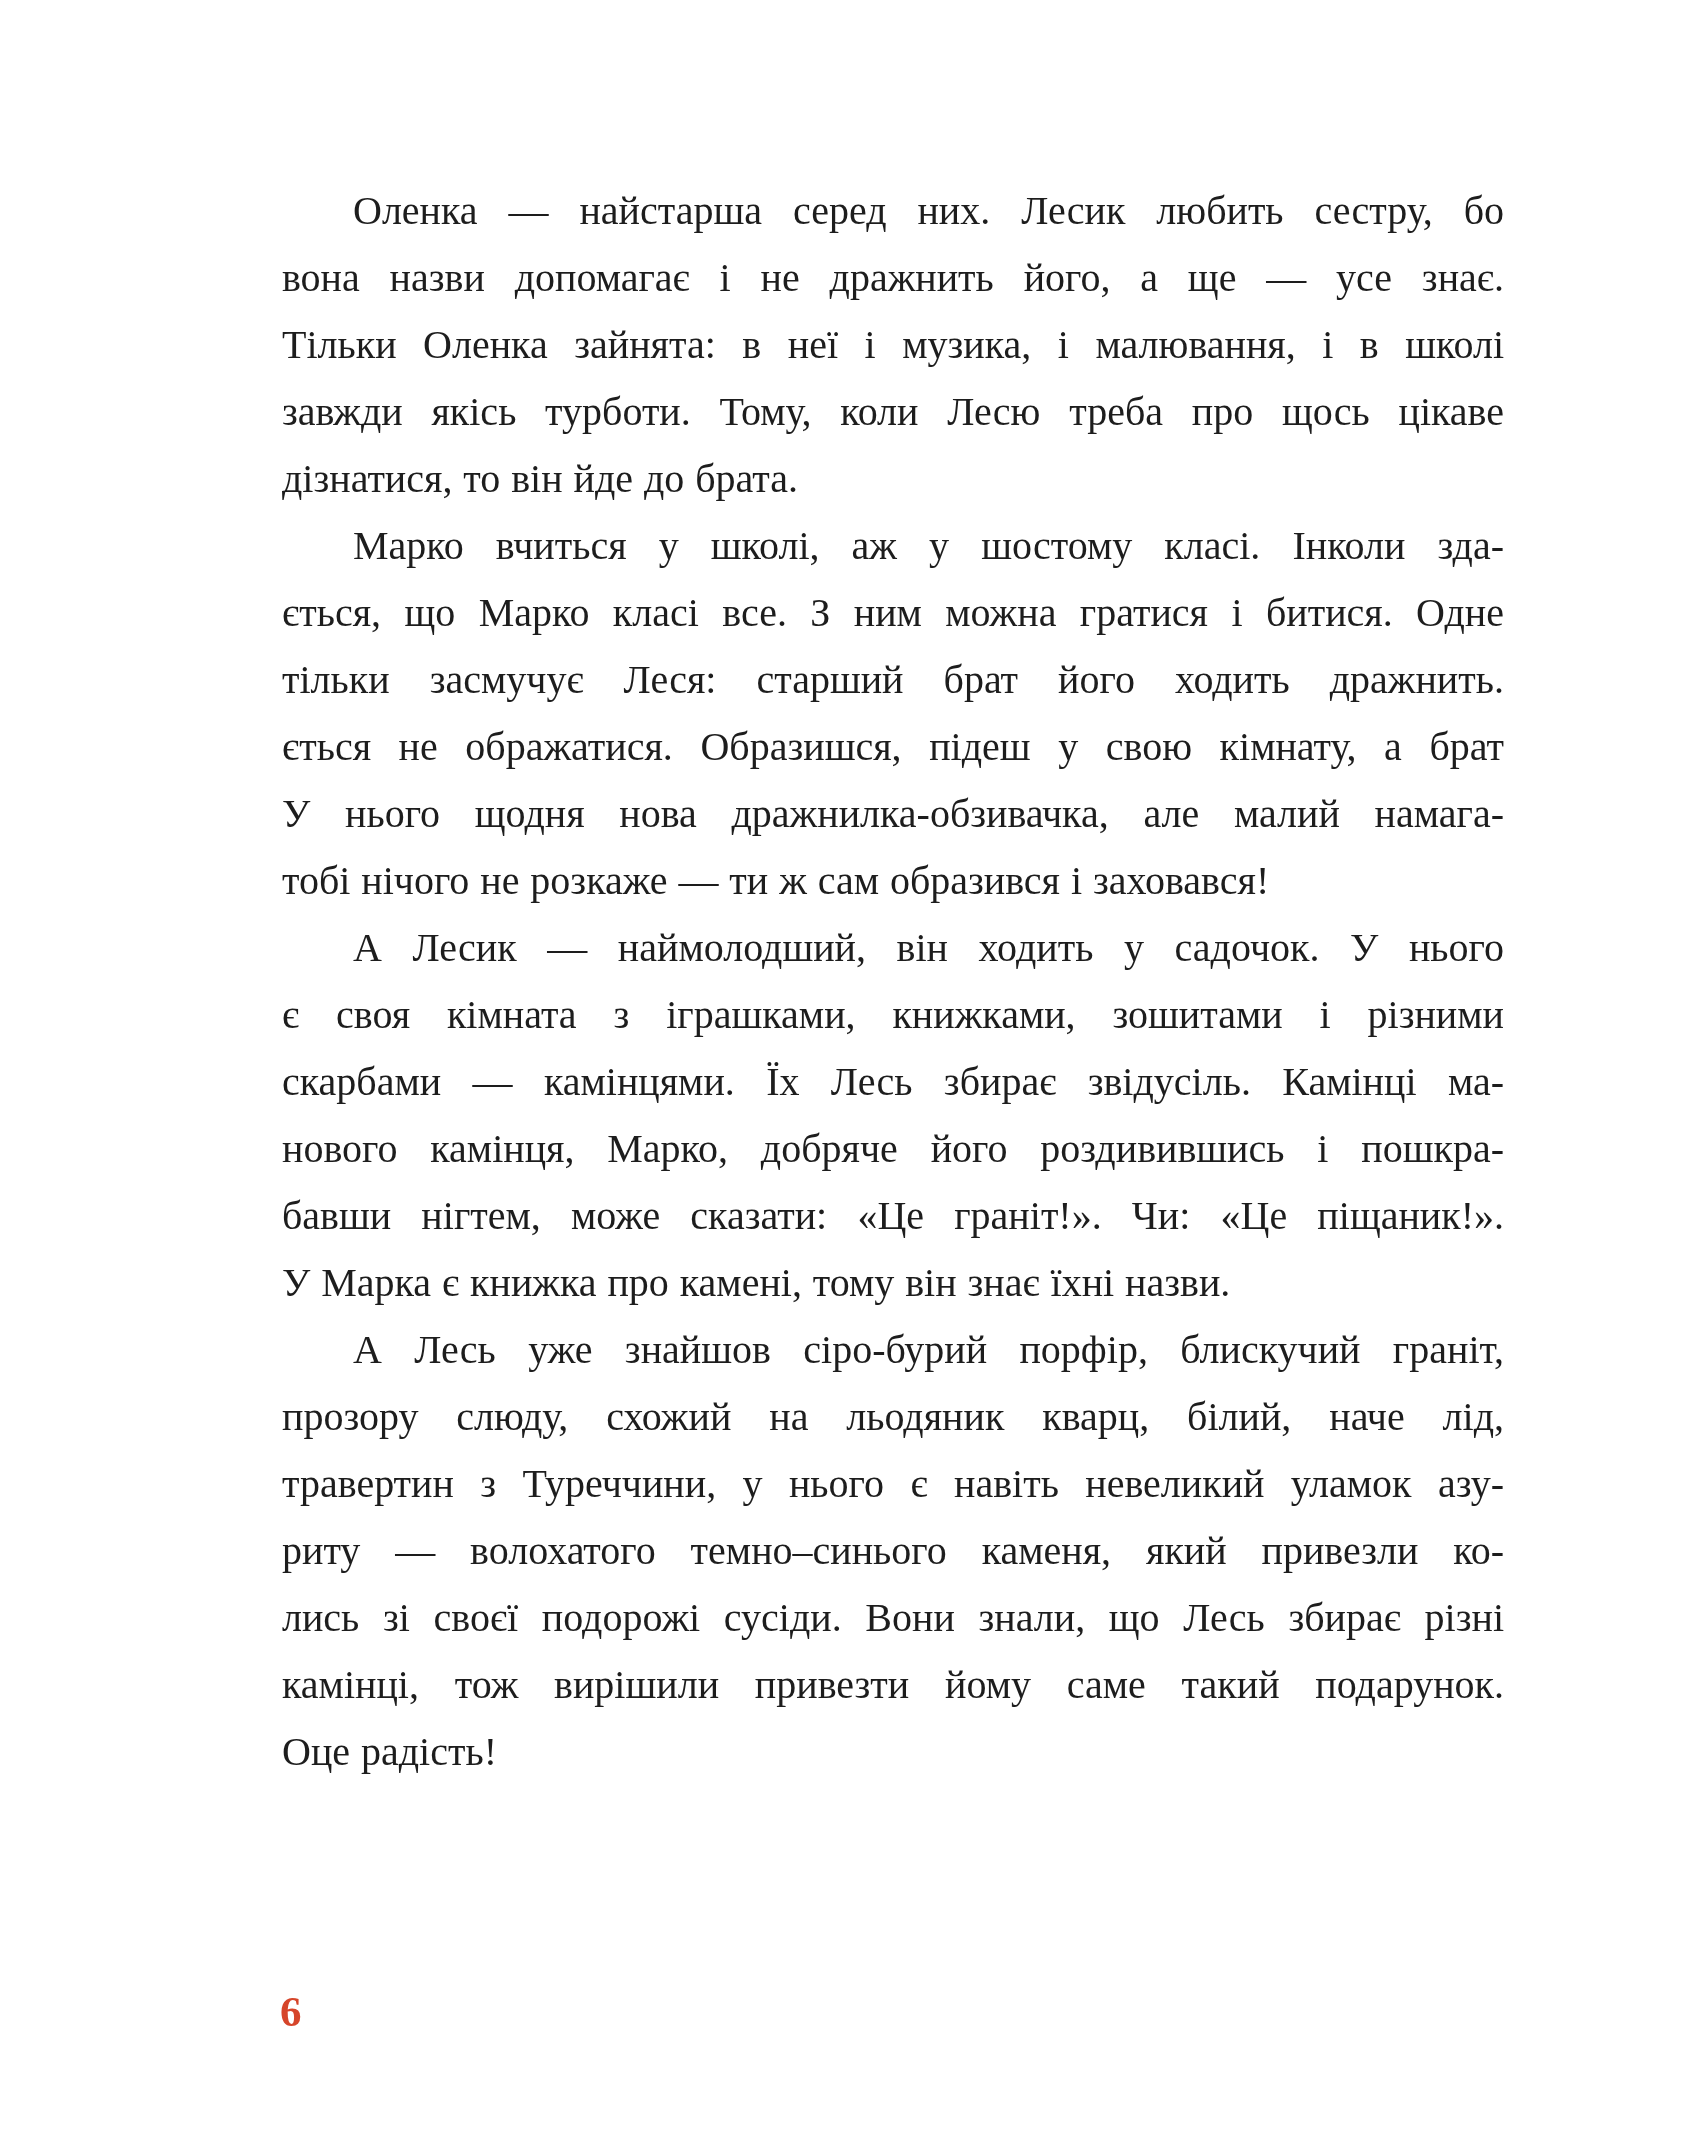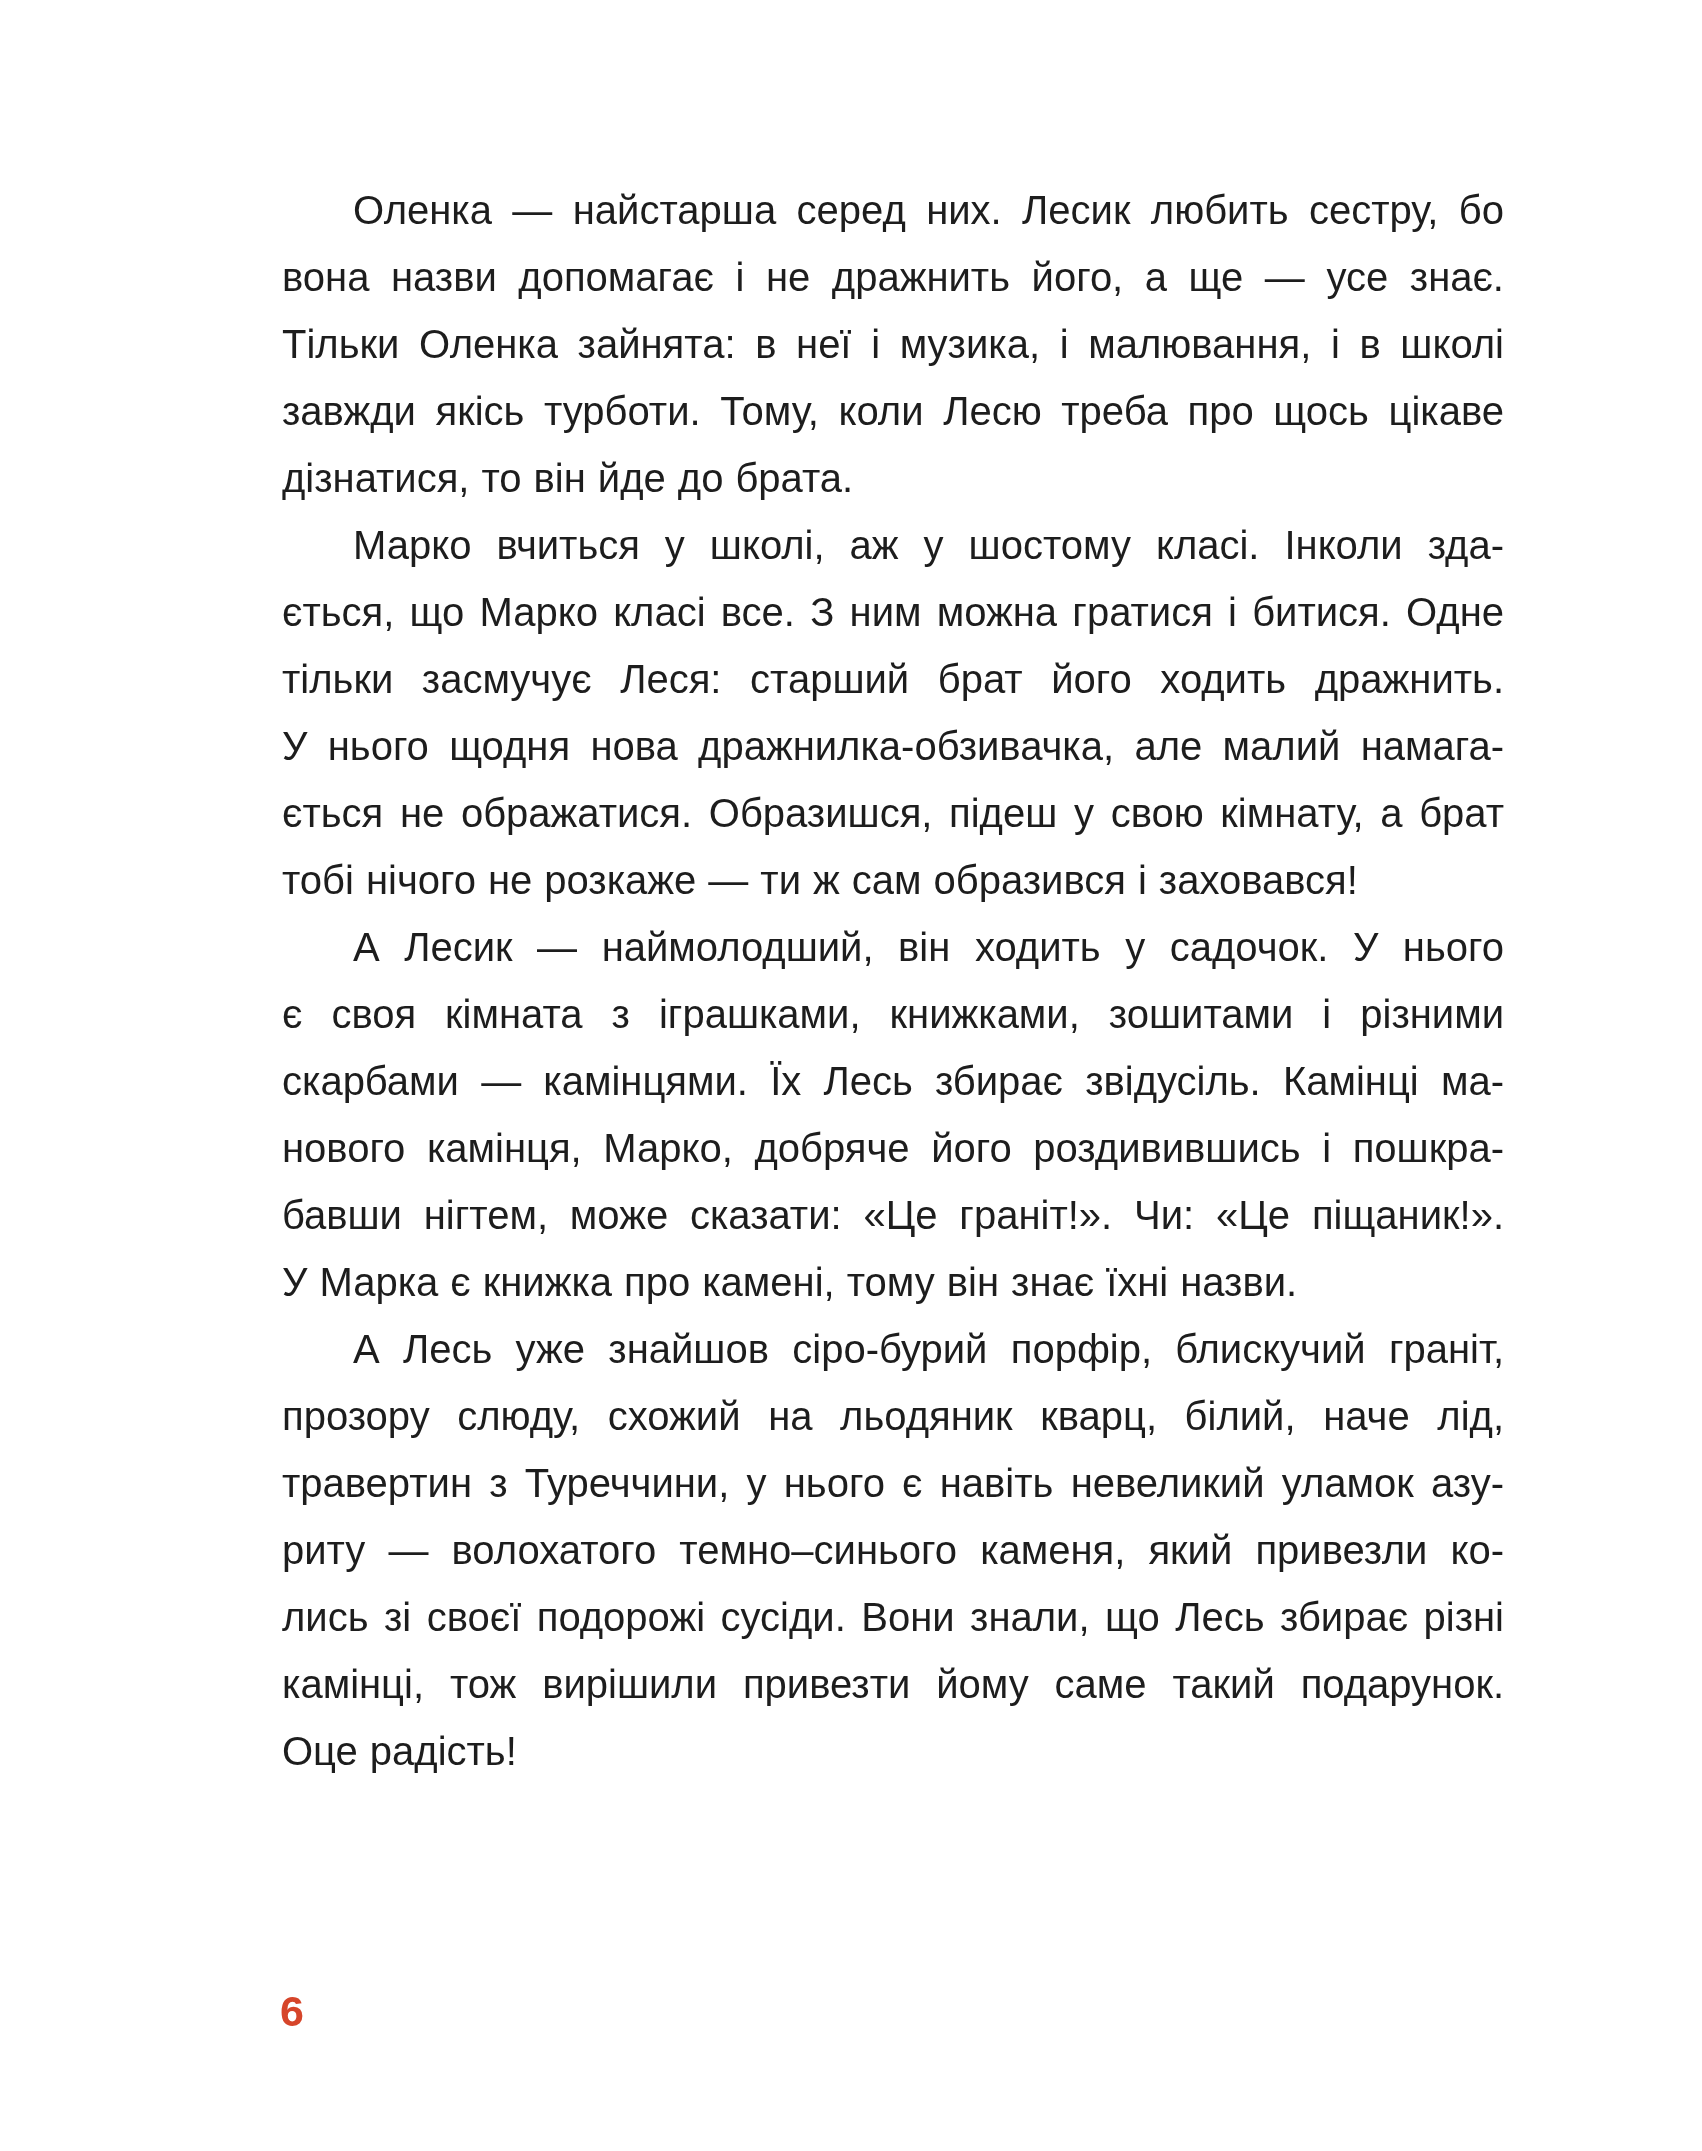--- a/index.html
+++ b/index.html
@@ -11,20 +11,21 @@
     height: 2152px;
     background: #ffffff;
     position: relative;
     font-family: "Liberation Sans", "DejaVu Sans", sans-serif;
     overflow: hidden;
   }
   .page {
     position: absolute;
     inset: 0;
     background: #ffffff;
+    font-family: Liberation Serif, serif;
   }
   .page-text {
     position: absolute;
     left: 282px;
     top: 177px;
     width: 1222px;
     color: #1d1d1d;
     font-size: 40px;
     line-height: 67px;
   }
@@ -64,22 +65,22 @@
         <div class="line first">Оленка — найстарша серед них. Лесик любить сестру, бо</div>
         <div class="line">вона назви допомагає і не дражнить його, а ще — усе знає.</div>
         <div class="line">Тільки Оленка зайнята: в неї і музика, і малювання, і в школі</div>
         <div class="line">завжди якісь турботи. Тому, коли Лесю треба про щось цікаве</div>
         <div class="line last">дізнатися, то він йде до брата.</div>
       </div>
       <div class="paragraph">
         <div class="line first">Марко вчиться у школі, аж у шостому класі. Інколи зда-</div>
         <div class="line">ється, що Марко класі все. З ним можна гратися і битися. Одне</div>
         <div class="line">тільки засмучує Леся: старший брат його ходить дражнить.</div>
+        <div class="line">ється не ображатися. Образишся, підеш у свою кімнату, а брат</div>
         <div class="line">У нього щодня нова дражнилка-обзивачка, але малий намага-</div>
-        <div class="line">ється не ображатися. Образишся, підеш у свою кімнату, а брат</div>
         <div class="line last">тобі нічого не розкаже — ти ж сам образився і заховався!</div>
       </div>
       <div class="paragraph">
         <div class="line first">А Лесик — наймолодший, він ходить у садочок. У нього</div>
         <div class="line">є своя кімната з іграшками, книжками, зошитами і різними</div>
         <div class="line">скарбами — камінцями. Їх Лесь збирає звідусіль. Камінці ма-</div>
         <div class="line">нового камінця, Марко, добряче його роздивившись і пошкра-</div>
         <div class="line">бавши нігтем, може сказати: «Це граніт!». Чи: «Це піщаник!».</div>
         <div class="line last">У Марка є книжка про камені, тому він знає їхні назви.</div>
       </div>

